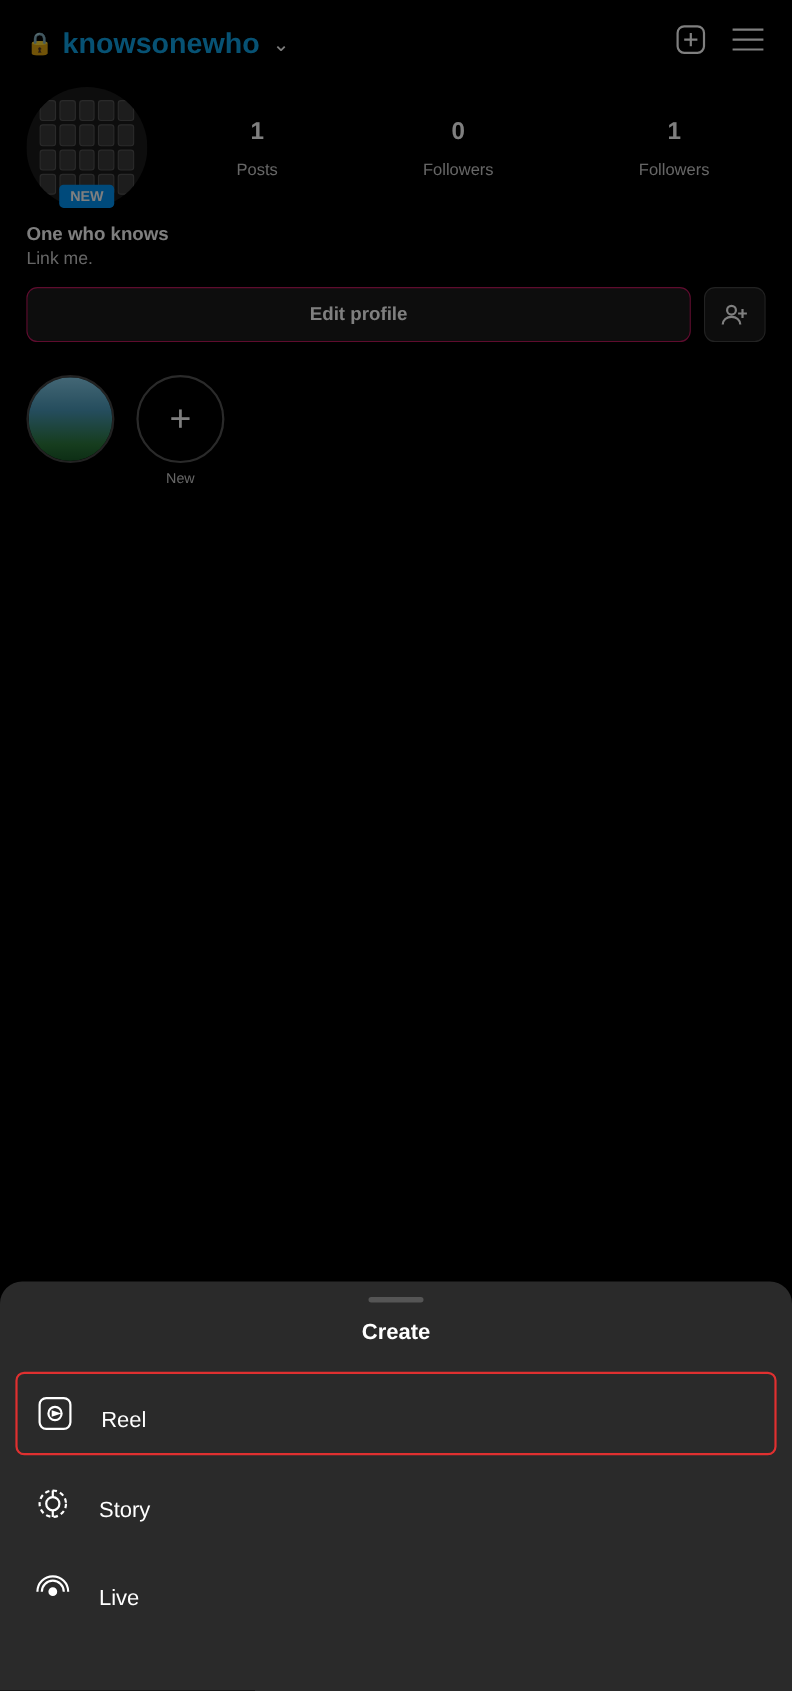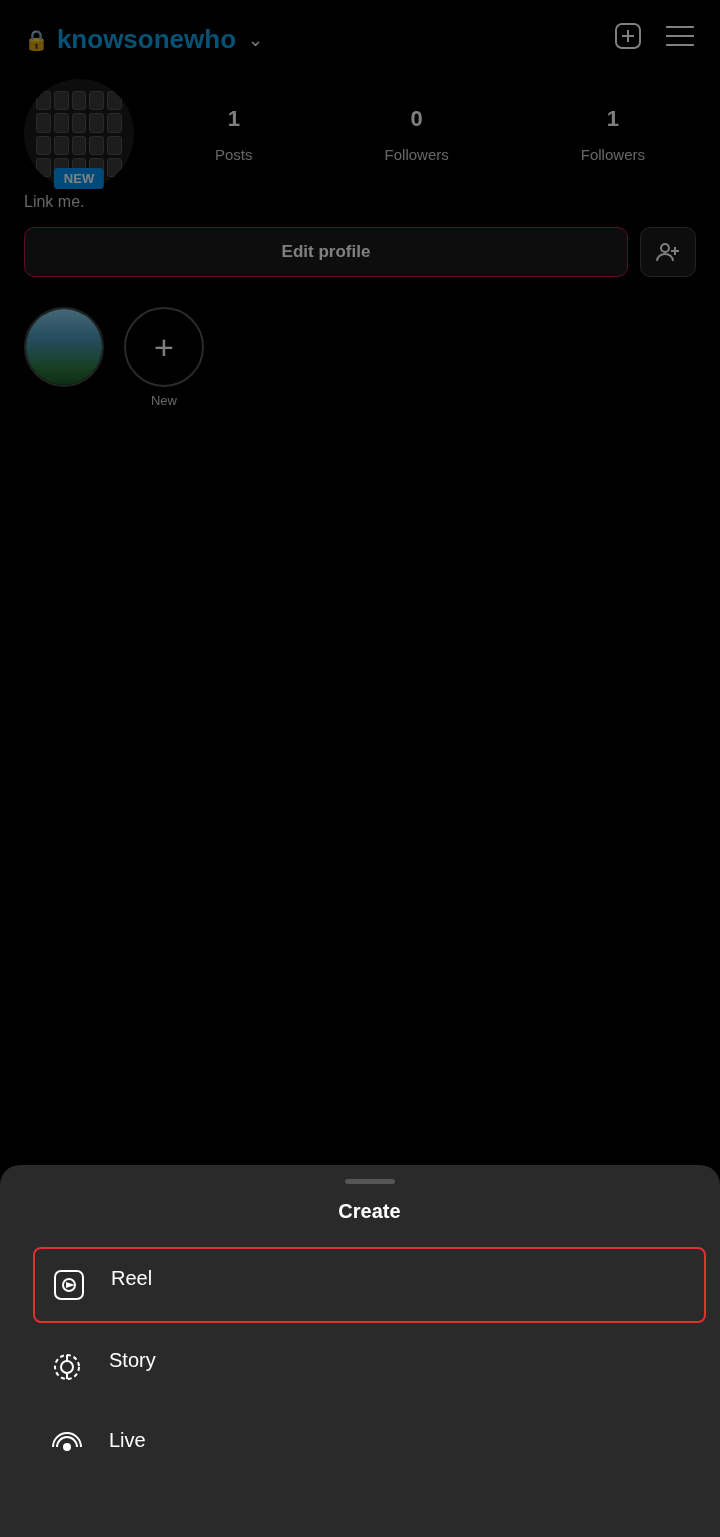--- a/index.html
+++ b/index.html
@@ -222,42 +222,41 @@
     
     .bottom-sheet {
       position: absolute;
       bottom: 0;
       left: 0;
       width: 100%;
       background: #2a2a2a;
       border-radius: 20px 20px 0 0;
       z-index: 20;
       padding-bottom: 40px;
-      padding-left: 19px;
     }
     .sheet-handle {
       width: 50px;
       height: 5px;
       background: #555;
       border-radius: 3px;
       margin: 14px auto 0;
     }
     .sheet-title {
       text-align: center;
       font-size: 20px;
       font-weight: 700;
       color: #fff;
       padding: 16px 0 10px;
     }
     .sheet-items {
       padding: 10px 0;
     }
     .sheet-item {
       display: flex;
-      align-items: flex-start;
+      align-items: flex-end;
       gap: 24px;
       padding: 22px 30px;
       cursor: pointer;
       position: relative;
     }
     .sheet-item.highlighted {
       border: 2.5px solid #e03030;
       border-radius: 8px;
       margin: 4px 14px;
       padding: 18px 16px;
@@ -347,20 +346,21 @@
         <span class="stat-number">0</span>
         <span class="stat-label">Followers</span>
       </div>
       <div class="stat-item">
         <span class="stat-number">1</span>
         <span class="stat-label">Followers</span>
       </div>
     </div>
   </div>
 
+  <div class="profile-name">One who knows</div>
   <div class="profile-bio">Link me.</div>
 
   <div class="profile-buttons">
     <button class="edit-profile-btn">Edit profile</button>
     <button class="add-person-btn">
       <svg width="26" height="26" viewBox="0 0 26 26" stroke="#fff" stroke-width="2" fill="none">
         <circle cx="10" cy="9" r="4"></circle>
         <path d="M2 22c0-4 3.6-7 8-7s8 3 8 7"></path>
         <line x1="20" y1="8" x2="20" y2="16"></line>
         <line x1="16" y1="12" x2="24" y2="12"></line>

